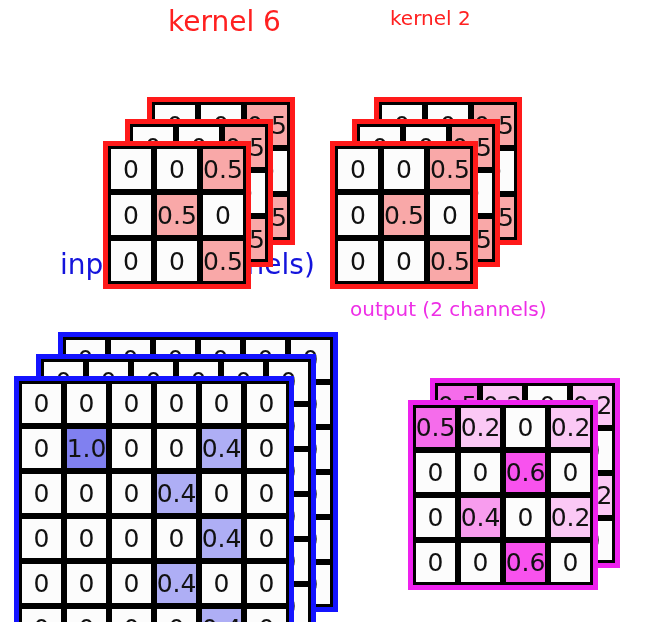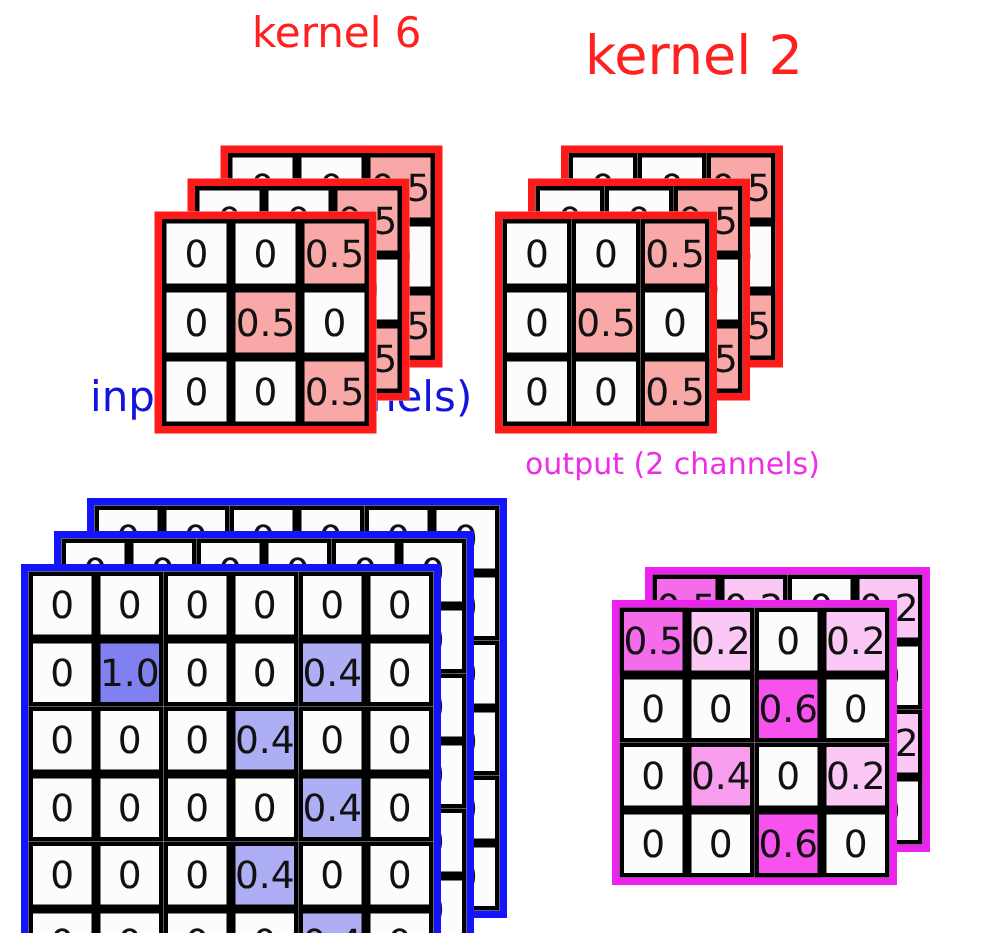--- a/index.html
+++ b/index.html
@@ -23,21 +23,21 @@
   }
 
   
   .title {
     position: absolute;
     white-space: nowrap;
     font-weight: 400;
     line-height: 1;
   }
   .title-kernel1 { left: 168px; top: 8px;  font-size: 28px; color: #ff2020; }
-  .title-kernel2 { left: 390px; top: 8px;  font-size: 36px; color: #ff2020; margin-top: 12px; }
+  .title-kernel2 { left: 390px; top: 8px;  font-size: 20px; color: #ff2020; }
   .title-input   { left: 60px;  top: 251px; font-size: 28px; color: #1414dc; }
   .title-output  { left: 350px; top: 299px; font-size: 20px; color: #ee2ee6; }
 
   
   .stack {
     position: absolute;
   }
   .layer {
     position: absolute;
     box-sizing: border-box;

